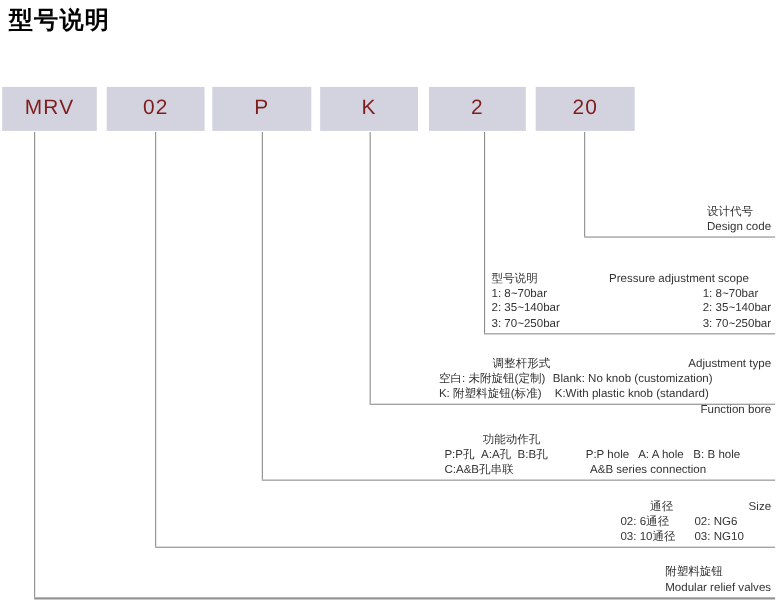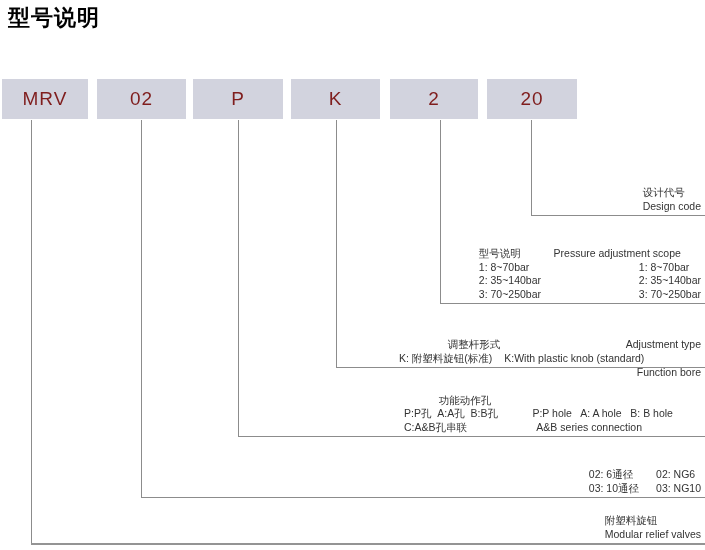--- a/index.html
+++ b/index.html
@@ -51,21 +51,21 @@
     color: #333333;
     text-align: right;
     white-space: nowrap;
   }
   .label-block .row { display: flex; }
   .label-block .row span { white-space: pre; }
   .cn { flex: none; text-align: right; }
   .en { flex: none; text-align: right; }
   .cn.center { text-align: center; }
 
-  .sec-pressure .en   { width: 160px; }
+  .sec-pressure .en   { width: 160px; margin-left: 32px; }
   .sec-adjustment .en { width: 152px; }
   .sec-adjustment .cn.fixed { width: 150px; }
   .sec-function .en   { width: 175px; }
   .sec-function .cn.fixed { width: 122px; margin-top: 28px; }
   .sec-size .en       { width: 62px; }
   .sec-size .cn.fixed { width: 75px; }
 </style>
 </head>
 <body>
 
@@ -125,20 +125,24 @@
       <span class="en">3: 70~250bar</span>
     </div>
   </div>
 
   <div class="label-block sec-adjustment" style="bottom:185px;">
     <div class="row">
       <span class="cn center fixed">调整杆形式</span>
       <span class="en">Adjustment type</span>
     </div>
     <div class="row">
+      <span class="cn">空白: 未附旋钮(定制)</span>
+      <span class="en">Blank: No knob (customization)</span>
+    </div>
+    <div class="row">
       <span class="cn">K: 附塑料旋钮(标准)</span>
       <span class="en">K:With plastic knob (standard)</span>
     </div>
   </div>
 
   <div class="label-block sec-function" style="bottom:116px;">
     <div class="row">
       <span class="cn center fixed">功能动作孔</span>
       <span class="en">Function bore</span>
     </div>
@@ -147,20 +151,24 @@
       <span class="en">P:P hole   A: A hole   B: B hole</span>
     </div>
     <div class="row">
       <span class="cn">C:A&amp;B孔串联</span>
       <span class="en">A&amp;B series connection</span>
     </div>
   </div>
 
   <div class="label-block sec-size" style="bottom:55px;">
     <div class="row">
+      <span class="cn center fixed">通径</span>
+      <span class="en">Size</span>
+    </div>
+    <div class="row">
       <span class="cn">02: 6通径</span>
       <span class="en">02: NG6</span>
     </div>
     <div class="row">
       <span class="cn">03: 10通径</span>
       <span class="en">03: NG10</span>
     </div>
   </div>
 
   <div class="label-block" style="bottom:9px;">

